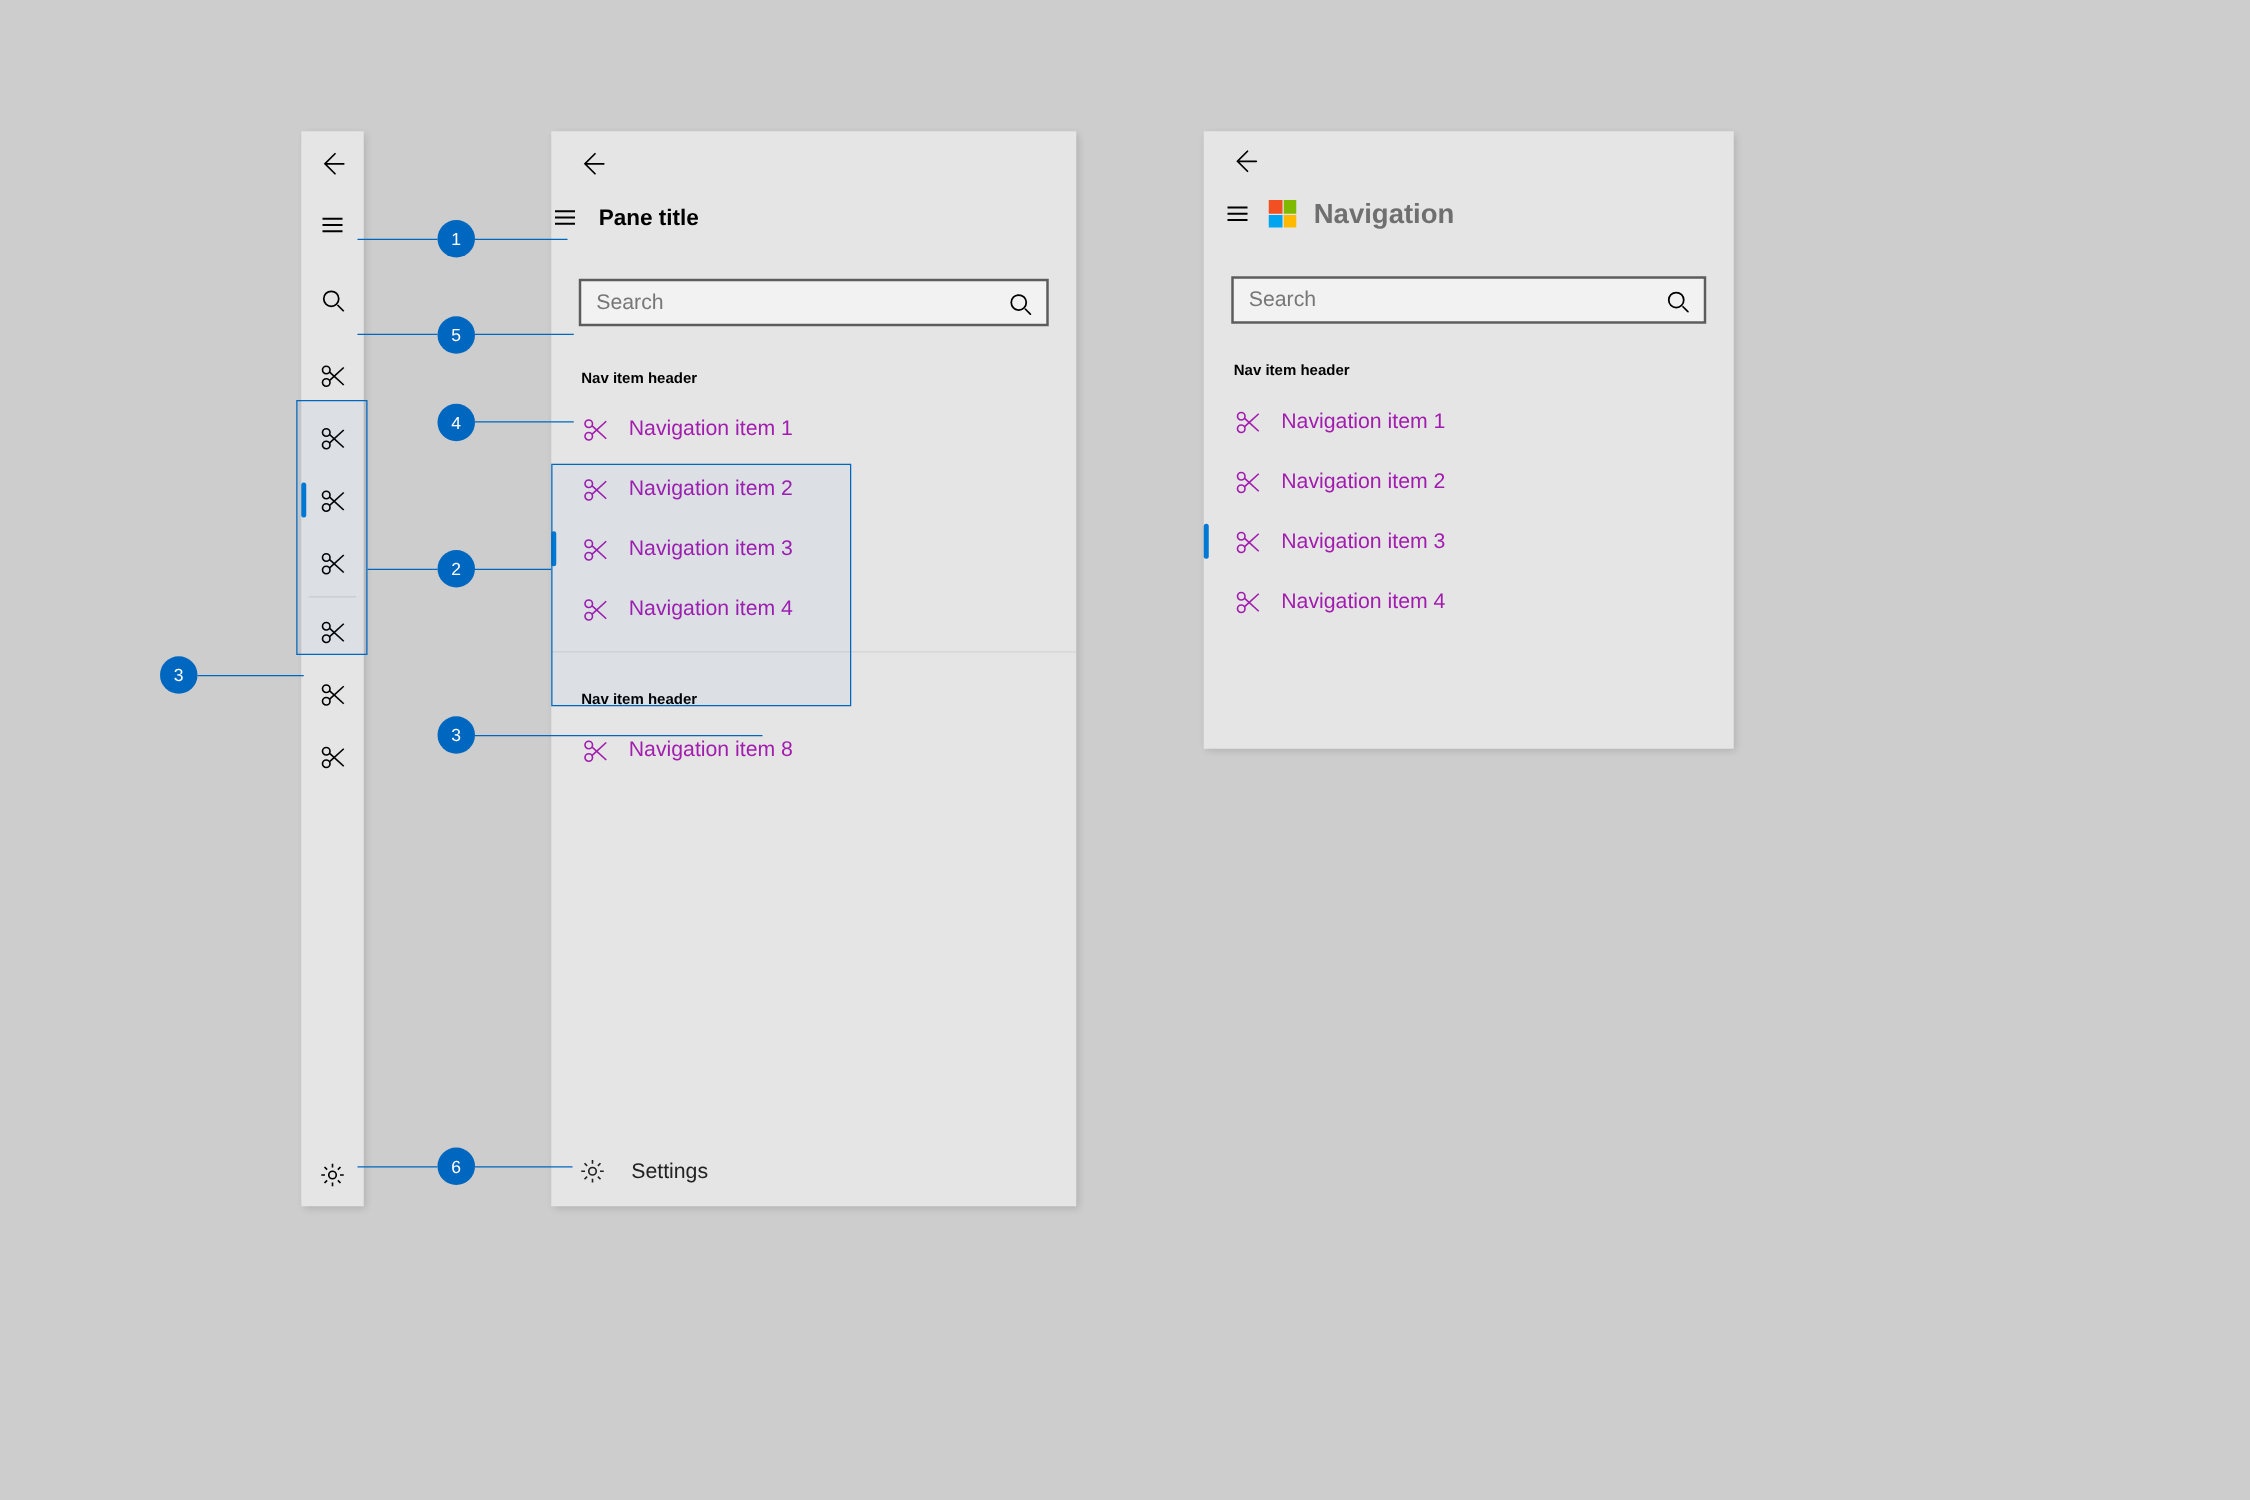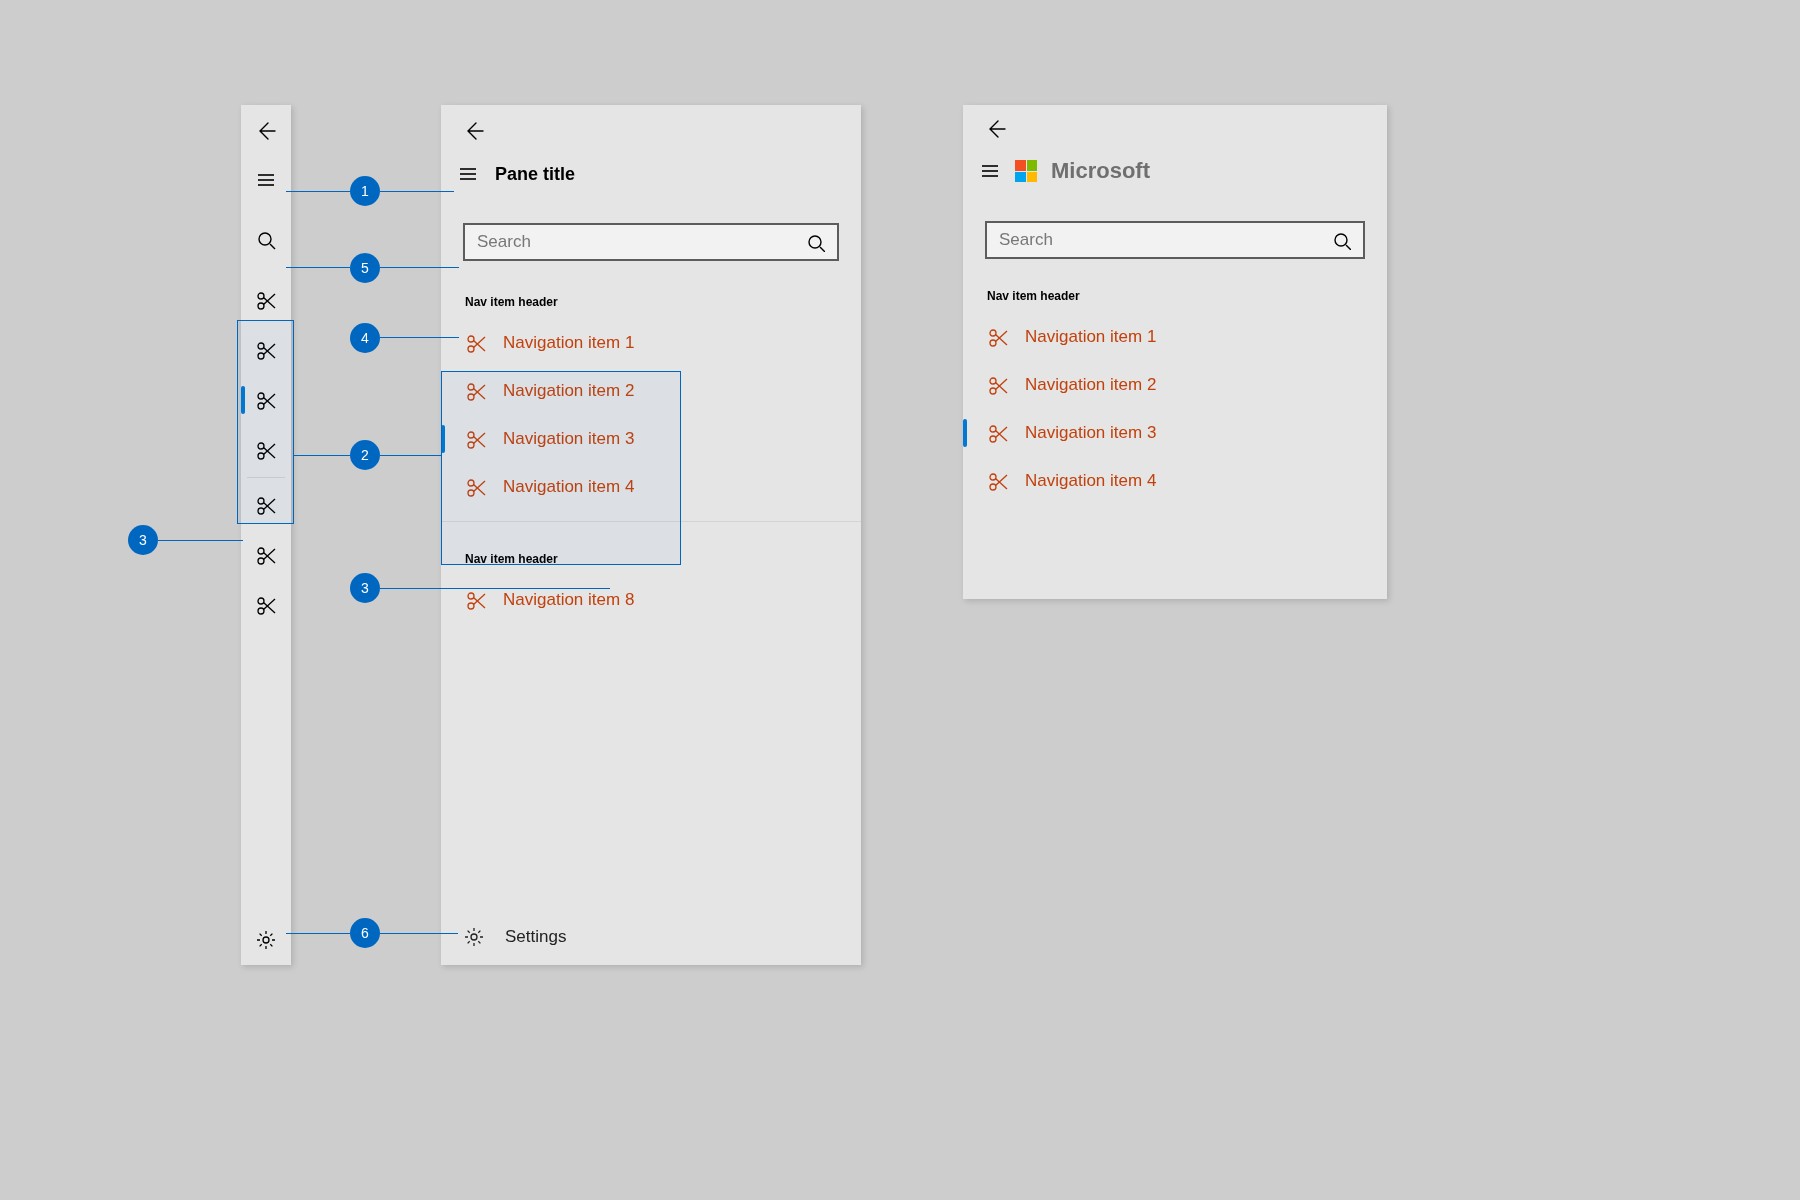--- a/index.html
+++ b/index.html
@@ -62,21 +62,20 @@
   .expanded-back {
     height: 50px;
     display: flex;
     align-items: center;
     padding-left: 22px;
   }
   .expanded-title-row {
     height: 38px;
     display: flex;
     align-items: center;
-    padding-left: 16px;
     gap: 16px;
   }
   .pane-title {
     font-size: 18px; font-weight: 600; color: #000;
   }
   .expanded-search {
     margin: 30px 22px 14px 22px;
     height: 38px;
     border: 2px solid #5c5c5c;
     background: #f2f2f2;
@@ -93,21 +92,21 @@
     font-size: 12px; font-weight: 600; color: #000;
     padding: 20px 0 10px 24px;
   }
   .nav-item {
     height: 48px;
     display: flex;
     align-items: center;
     gap: 16px;
     padding-left: 24px;
     font-size: 17px;
-    color: #c2410c;
+    color: #a21caf;
     position: relative;
   }
   .nav-item .selected-bar { left: 0; top: 10px; height: 28px; }
   .ex-separator {
     height: 1px; background: #d4d4d4; margin: 10px 0;
   }
   .expanded-bottom { margin-top: auto; }
   .settings-row {
     height: 56px;
     display: flex; align-items: center; gap: 20px;
@@ -348,21 +347,21 @@
     <div class="branded-title-row">
       <svg class="ico" width="22" height="22">
           <use href="#ic-hamburger"></use>
         </svg>
       <div class="logo-grid">
           <div></div>
           <div></div>
           <div></div>
           <div></div>
         </div>
-      <span class="brand-name">Microsoft</span>
+      <span class="brand-name">Navigation</span>
     </div>
     <div class="expanded-search" style="margin:30px 22px 10px 22px;">
       <input placeholder="Search" style="">
       <svg class="ico" width="20" height="20">
           <use href="#ic-search"></use>
         </svg>
     </div>
     <div class="nav-header">Nav item header</div>
     <div class="nav-item">
       <svg class="ico" width="22" height="22">

